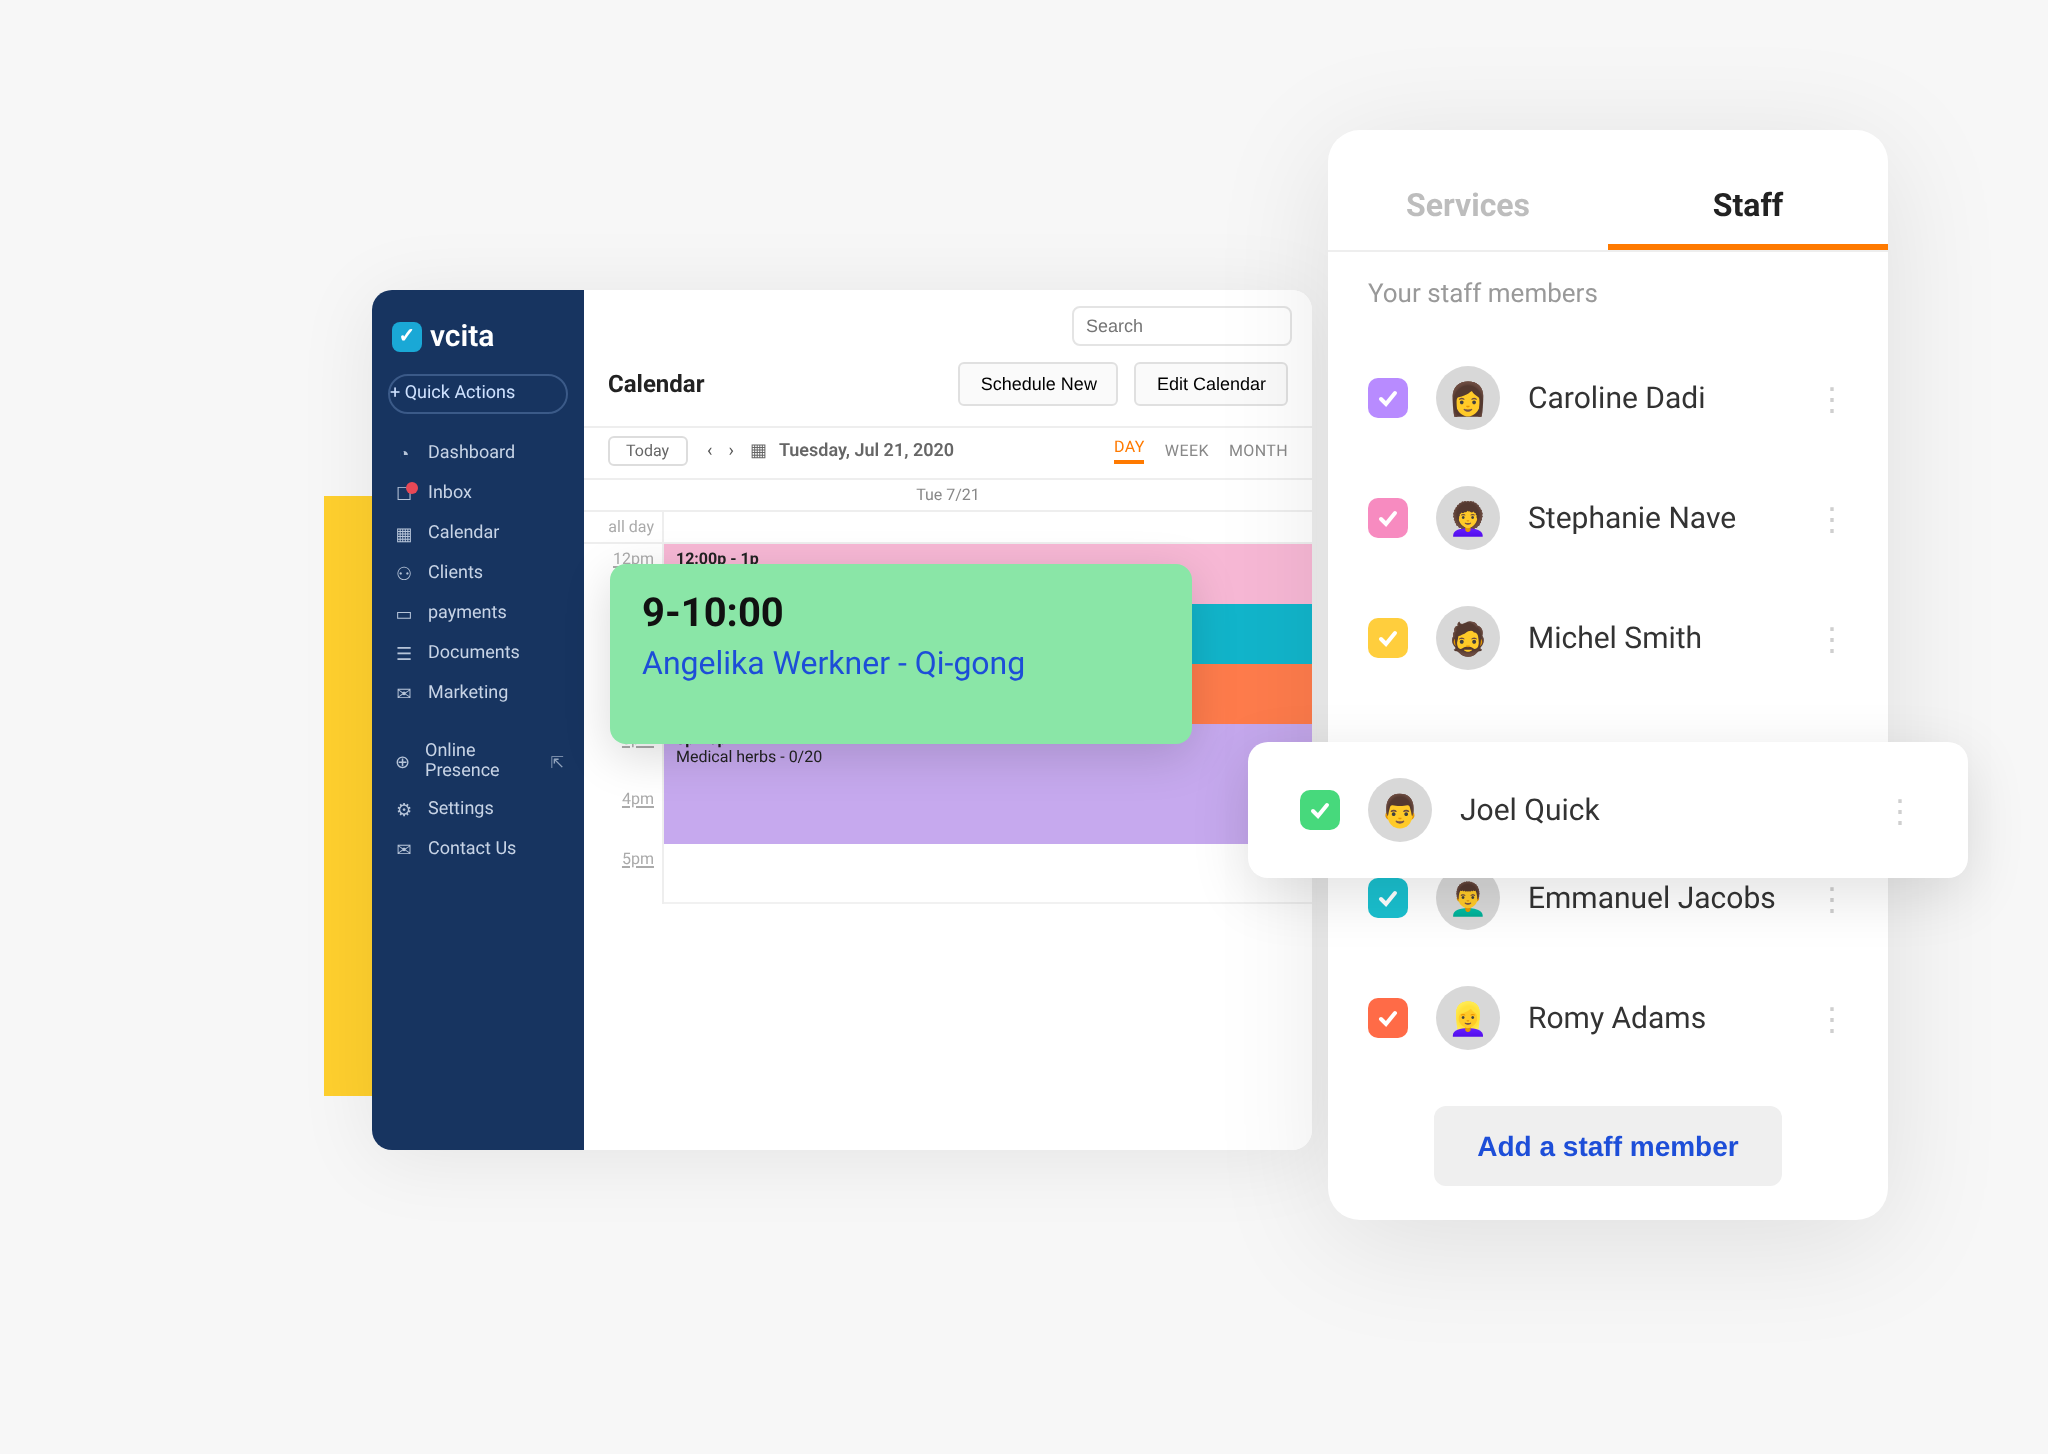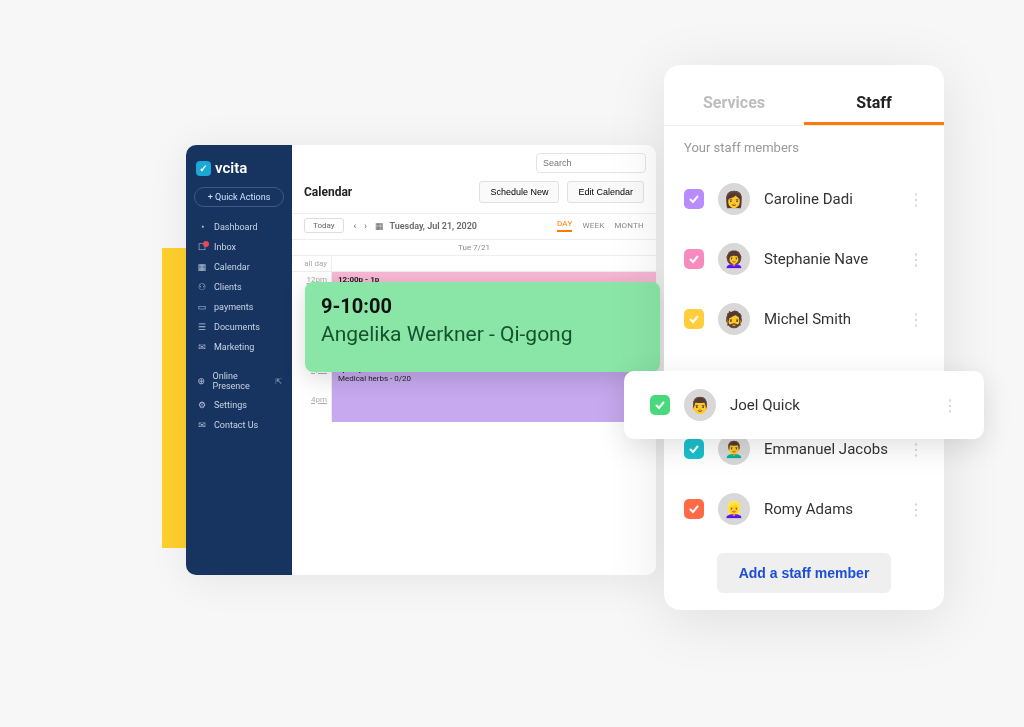--- a/index.html
+++ b/index.html
@@ -57,21 +57,20 @@
     width: 15px; height: 15px;
     border-radius: 4px;
     background: #1aa8d6;
     display: flex; align-items: center; justify-content: center;
     color: #fff; font-weight: 700; font-size: 10px;
   }
   .brand-name { font-size: 15px; font-weight: 600; color: #fff; }
   .quick-actions {
     border: 1px solid #3b5a88;
     border-radius: 14px;
-    text-align: center;
     padding: 4px 0;
     font-size: 9px;
     margin-bottom: 10px;
     color: #cfe2ff;
   }
   .quick-actions:before { content: "+ "; }
   .nav-item {
     display: flex; align-items: center; gap: 6px;
     padding: 4px 2px;
     font-size: 9px;
@@ -159,29 +158,29 @@
   .ev-pink  { background:#f7b8d5; }
   .ev-cyan  { background:#12b5cb; color:#fff; }
   .ev-orange{ background:#ff7c4c; }
   .ev-purple{ background:#c6a9ee; }
 
   
   .highlight-card {
     position:absolute;
     left: 305px;
     top: 282px;
-    width: 355px;
+    width: 291px;
     height: 90px;
     background: #8ae6a7;
     border-radius: 8px;
     box-shadow: 0 6px 24px rgba(0,0,0,0.15);
     padding: 12px 16px;
   }
   .highlight-card .hc-time { font-size: 20px; font-weight:700; color:#111; }
-  .highlight-card .hc-title { font-size: 21px; color:#14532d; margin-top:4px;}
+  .highlight-card .hc-title { font-size: 16px; color:#1d4ed8; margin-top:4px;}
 
   
   .staff-panel {
     position:absolute;
     right: 80px;
     top: 65px;
     width: 280px;
     height: 545px;
     background:#fff;
     border-radius: 16px;
@@ -332,20 +331,24 @@
         <div class="row">
             <div class="gutter">2pm</div>
             <div class="cell"></div>
           </div>
         <div class="row">
             <div class="gutter">3pm</div>
             <div class="cell"></div>
           </div>
         <div class="row">
             <div class="gutter">4pm</div>
+            <div class="cell"></div>
+          </div>
+        <div class="row">
+            <div class="gutter">5pm</div>
             <div class="cell"></div>
           </div>
         <div class="events" id="events">
             <div class="event ev-pink" style="top: 0px; height: 30px;">
               <div class="t">12:00p - 1p</div>
               <div>Kary Obrien - Bonesetter (dit da)</div>
             </div>
             <div class="event ev-cyan" style="top: 30px; height: 30px;">
               <div class="t">1p - 2p</div>
               <div>Amber Nelson - Traditional chinese acupuncture</div>

